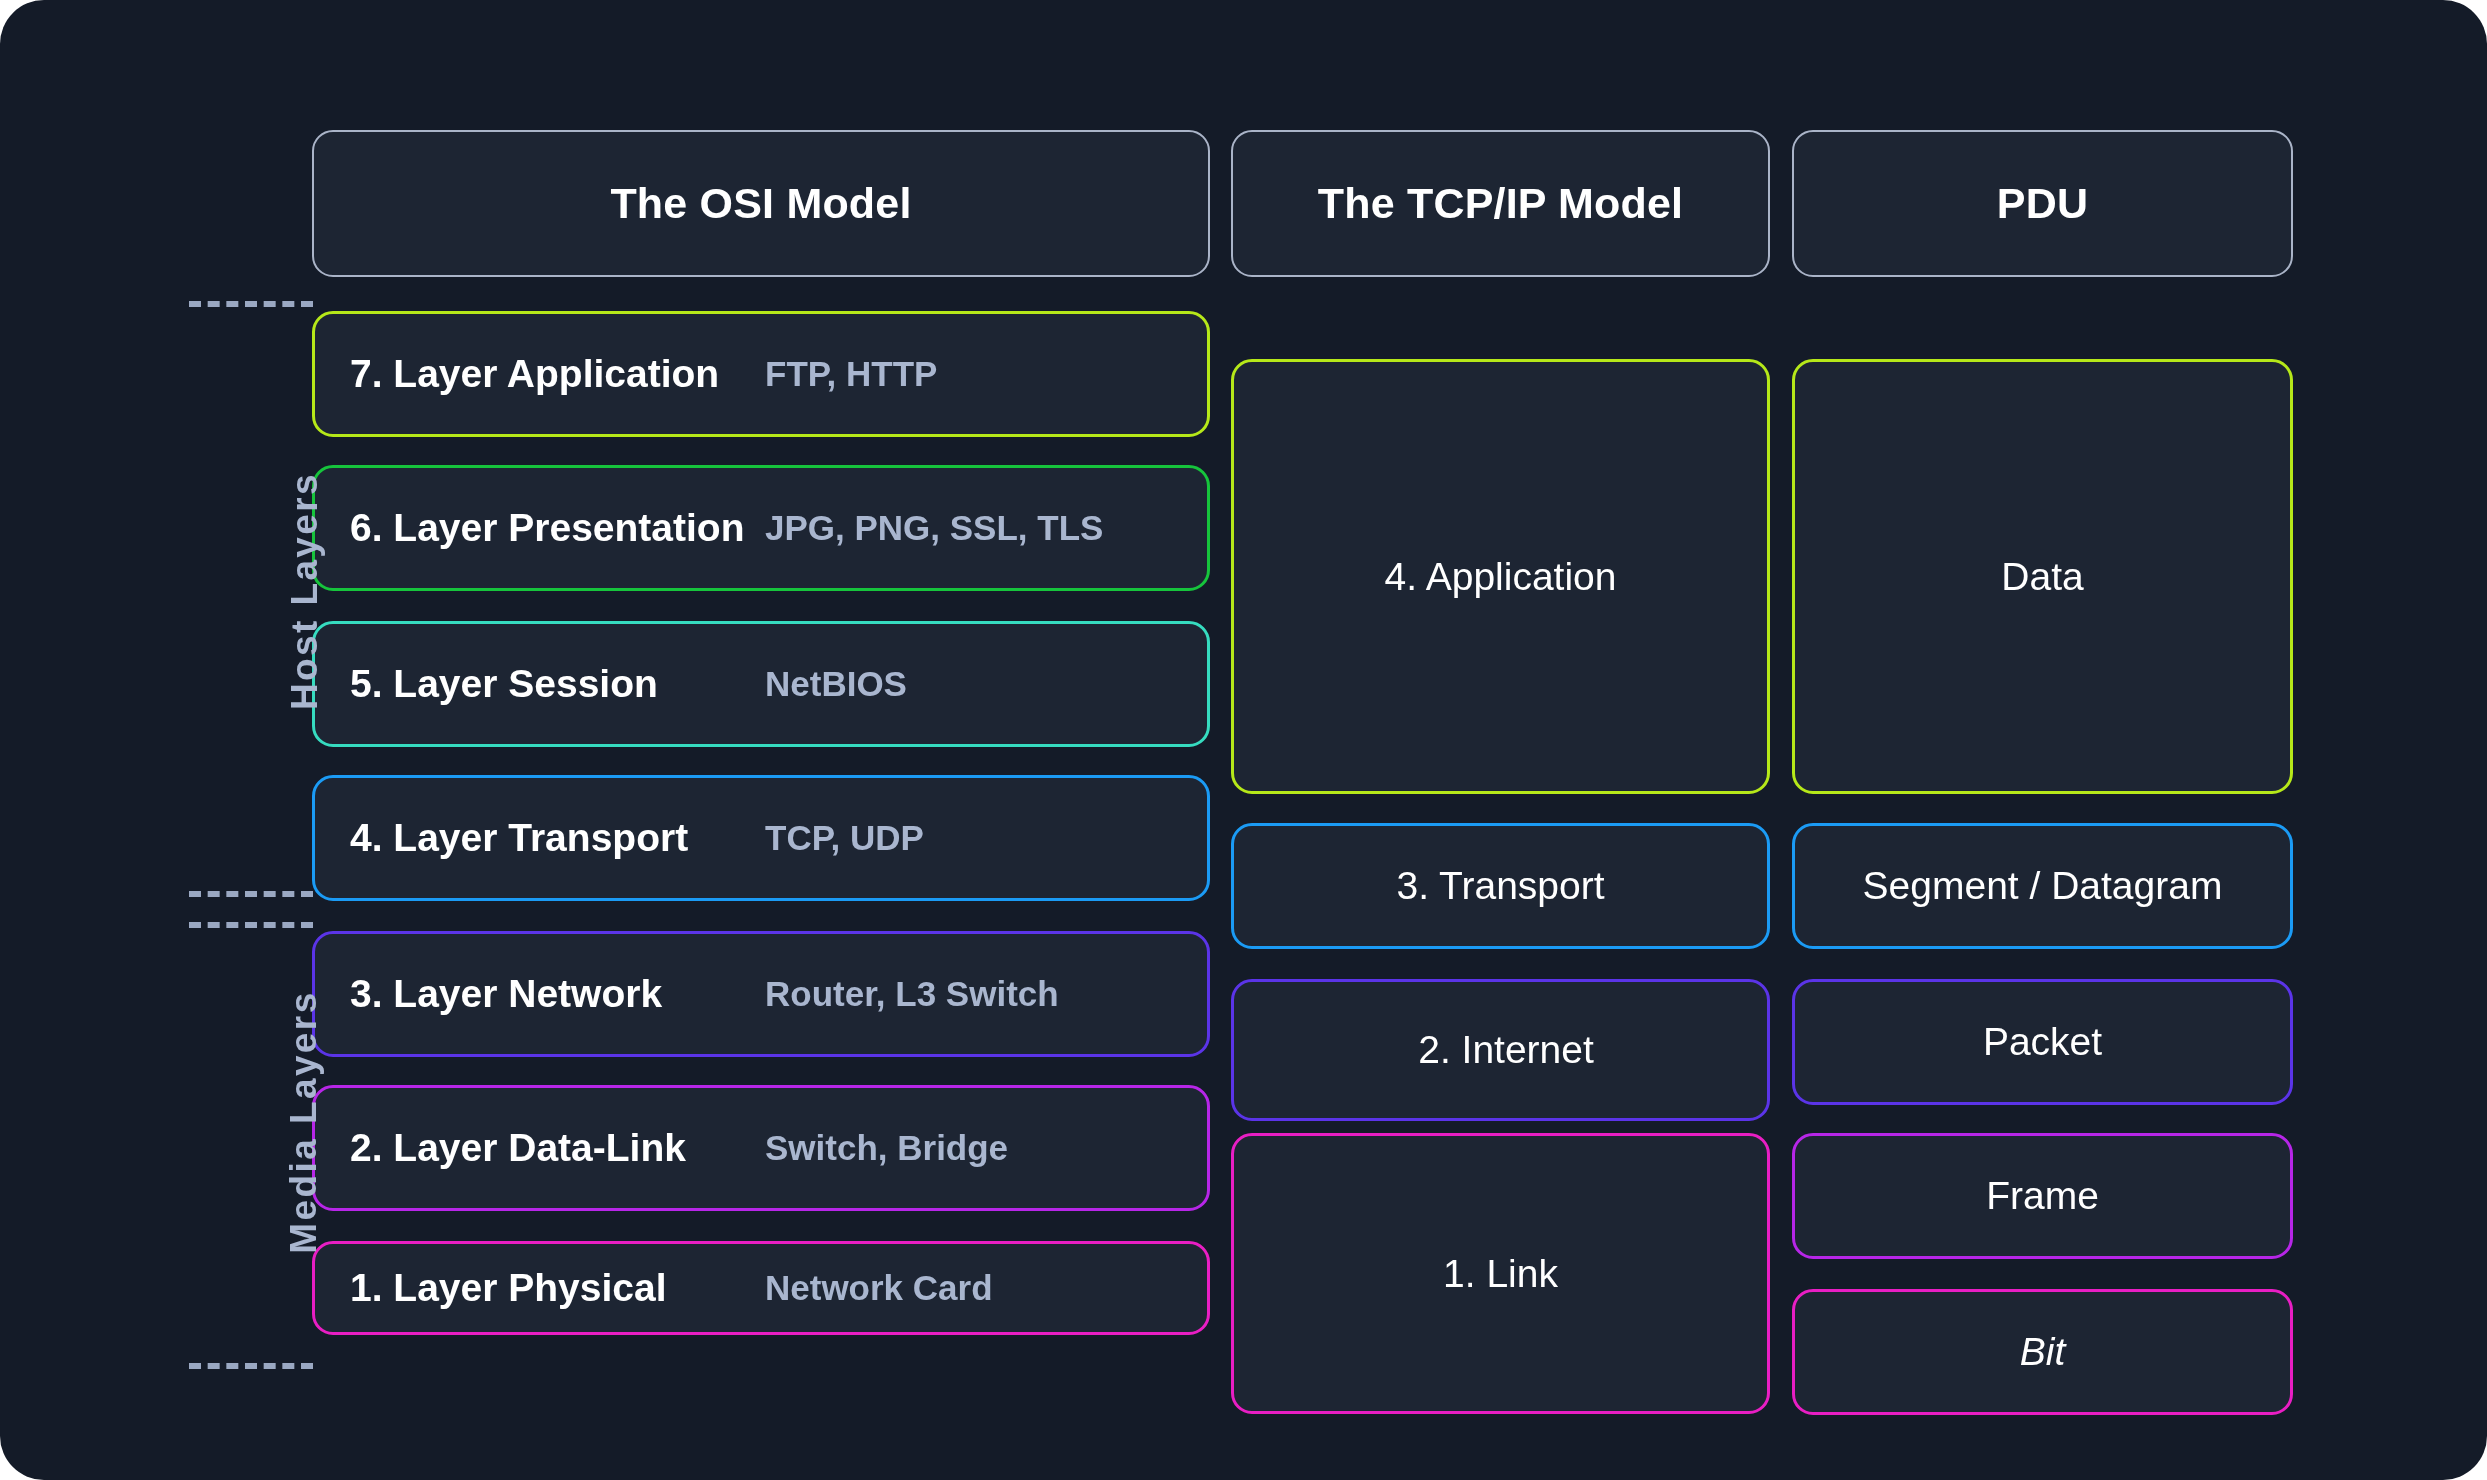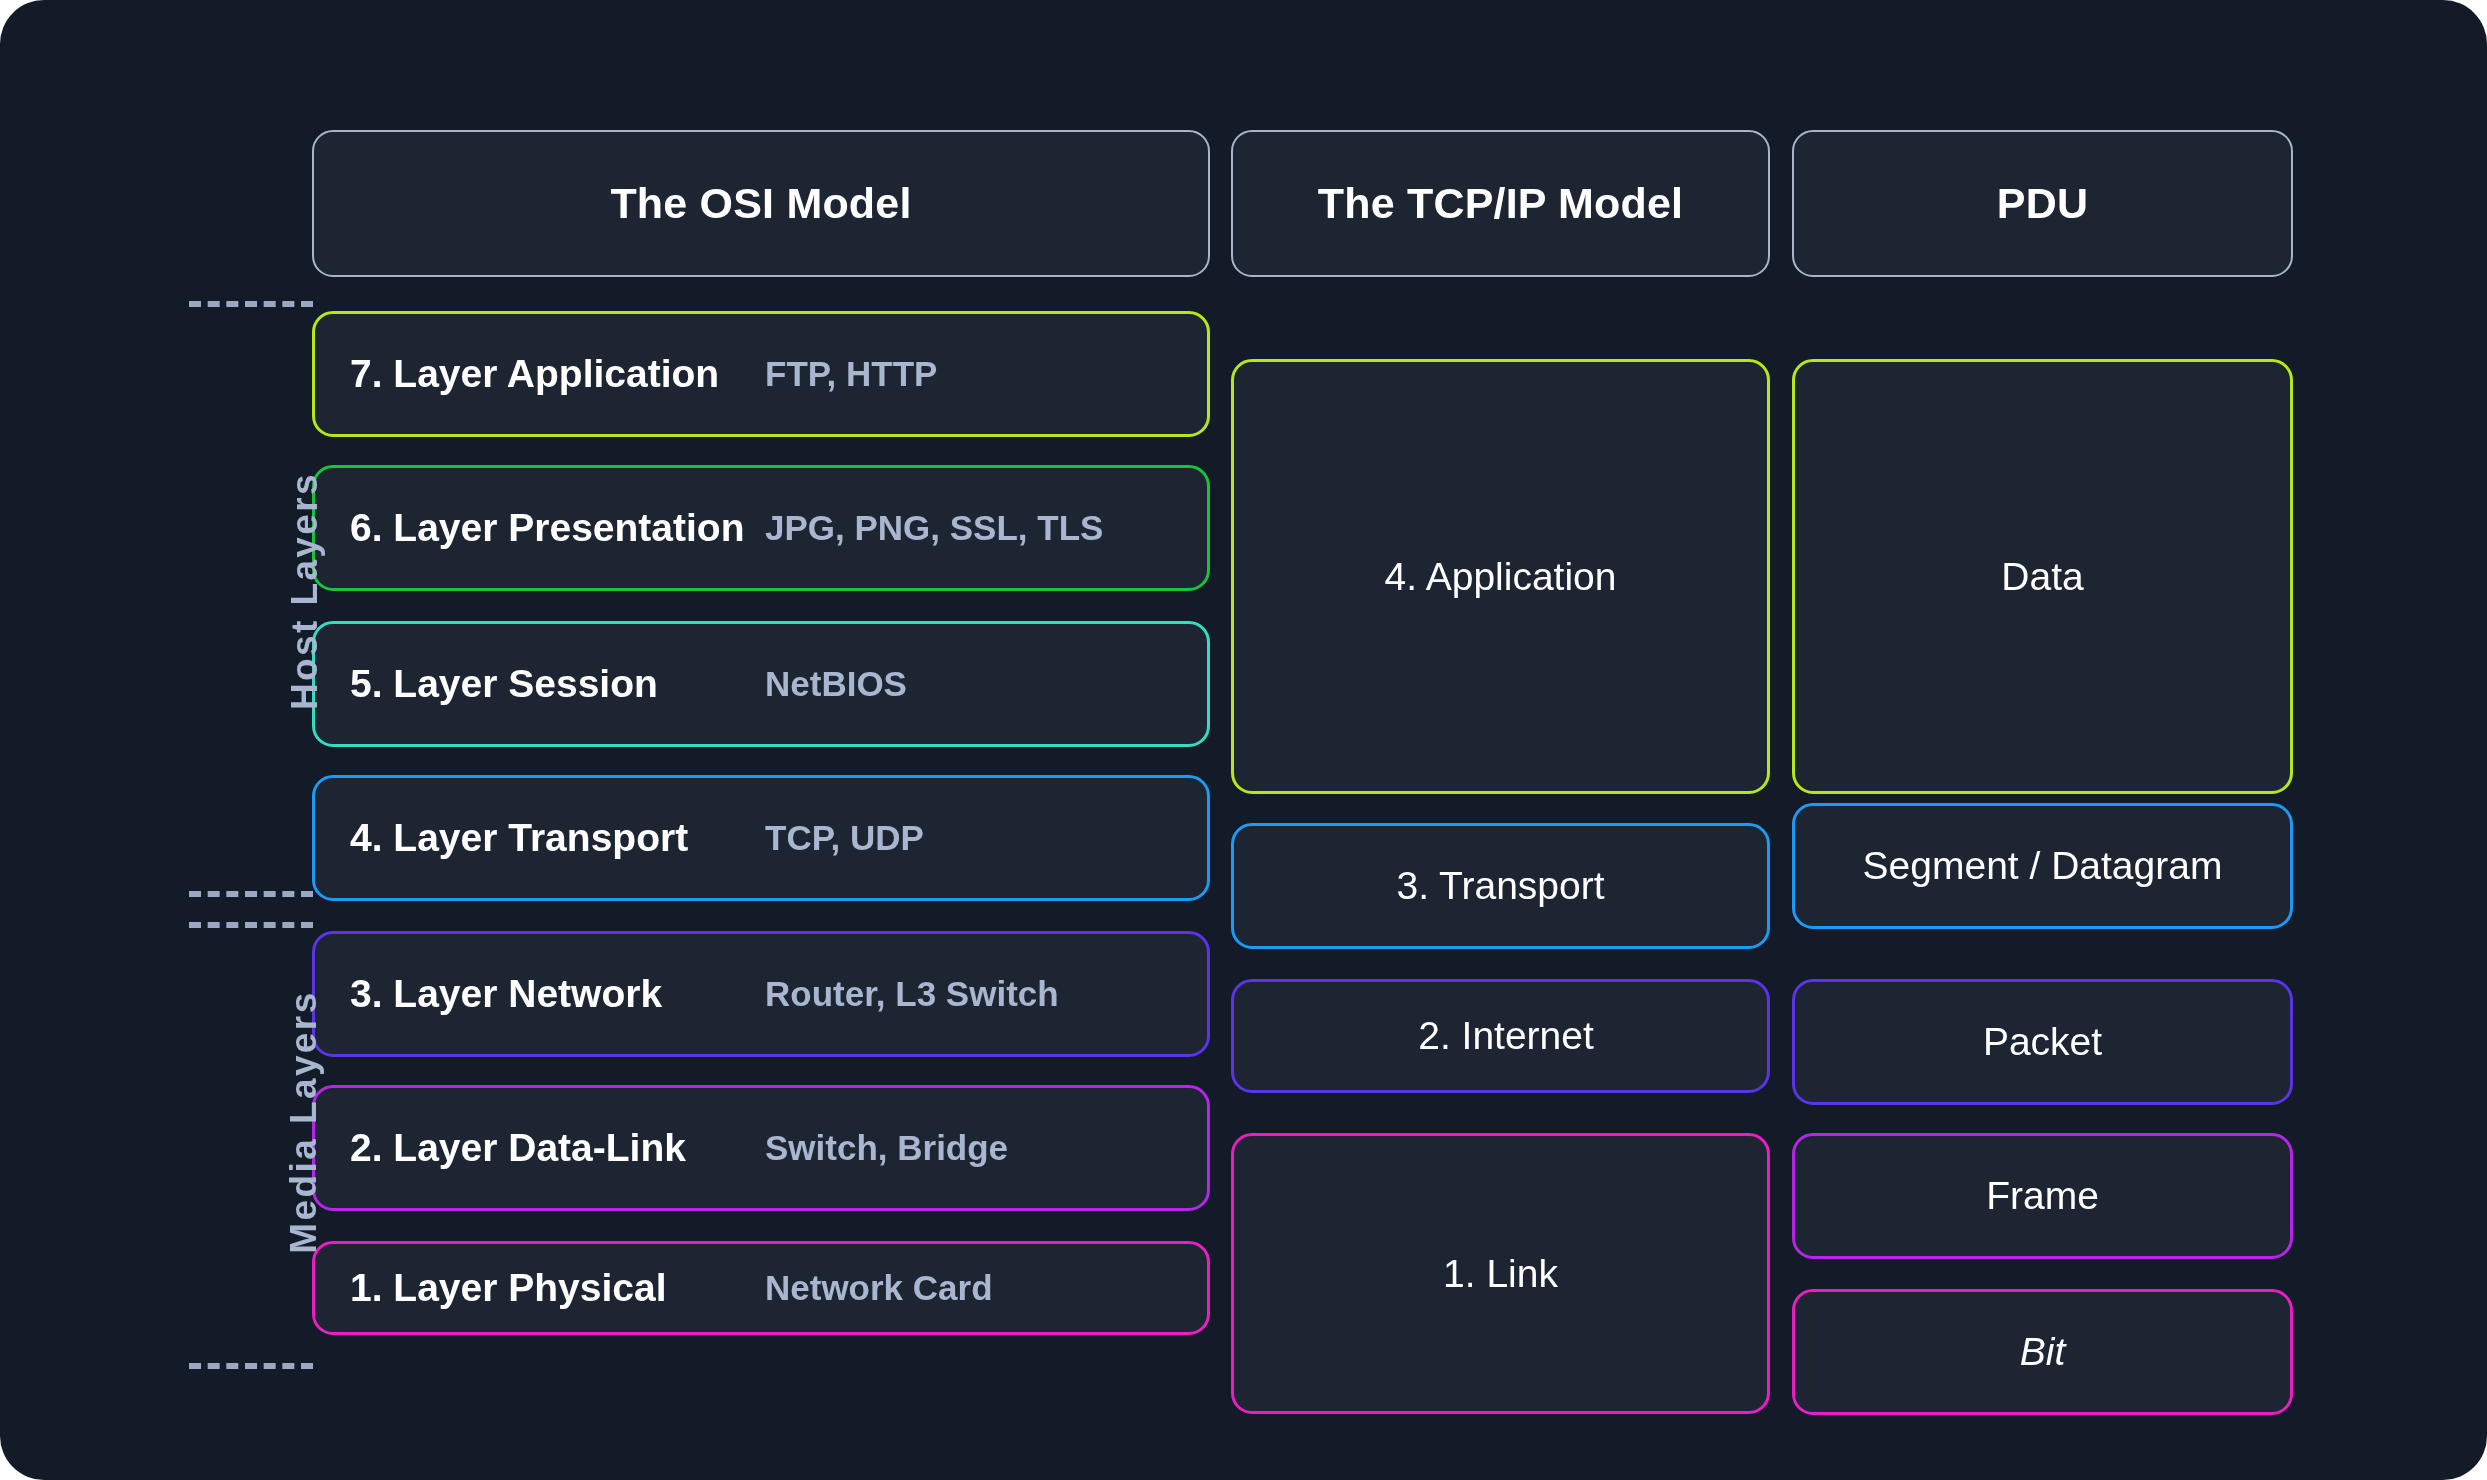--- a/index.html
+++ b/index.html
@@ -160,33 +160,33 @@
     </div>
 
     <div class="box center" style="left:1231px; top:311px; width:539px; height:435px; border-color:#b6e819;">
       <span class="plain-label">4. Application</span>
     </div>
 
     <div class="box center" style="left:1231px; top:775px; width:539px; height:126px; border-color:#1b9bf5;">
       <span class="plain-label">3. Transport</span>
     </div>
 
-    <div class="box center" style="left:1231px; top:931px; width:539px; height:114px; border-color:#5b34e8;padding-left:11px;">
+    <div class="box center" style="left:1231px; top:931px; width:539px; height:142px; border-color:#5b34e8;padding-left:11px;">
       <span class="plain-label">2. Internet</span>
     </div>
 
     <div class="box center" style="left:1231px; top:1085px; width:539px; height:281px; border-color:#e91ec4;">
       <span class="plain-label">1. Link</span>
     </div>
 
     <div class="box center" style="left:1792px; top:311px; width:501px; height:435px; border-color:#b6e819;">
       <span class="plain-label">Data</span>
     </div>
 
-    <div class="box center" style="left:1792px; top:755px; width:501px; height:126px; border-color:#1b9bf5;">
+    <div class="box center" style="left:1792px; top:775px; width:501px; height:126px; border-color:#1b9bf5;">
       <span class="plain-label">Segment / Datagram</span>
     </div>
 
     <div class="box center" style="left:1792px; top:931px; width:501px; height:126px; border-color:#5b34e8;">
       <span class="plain-label">Packet</span>
     </div>
 
     <div class="box center" style="left:1792px; top:1085px; width:501px; height:126px; border-color:#b726e8;text-align:right;">
       <span class="plain-label">Frame</span>
     </div>

